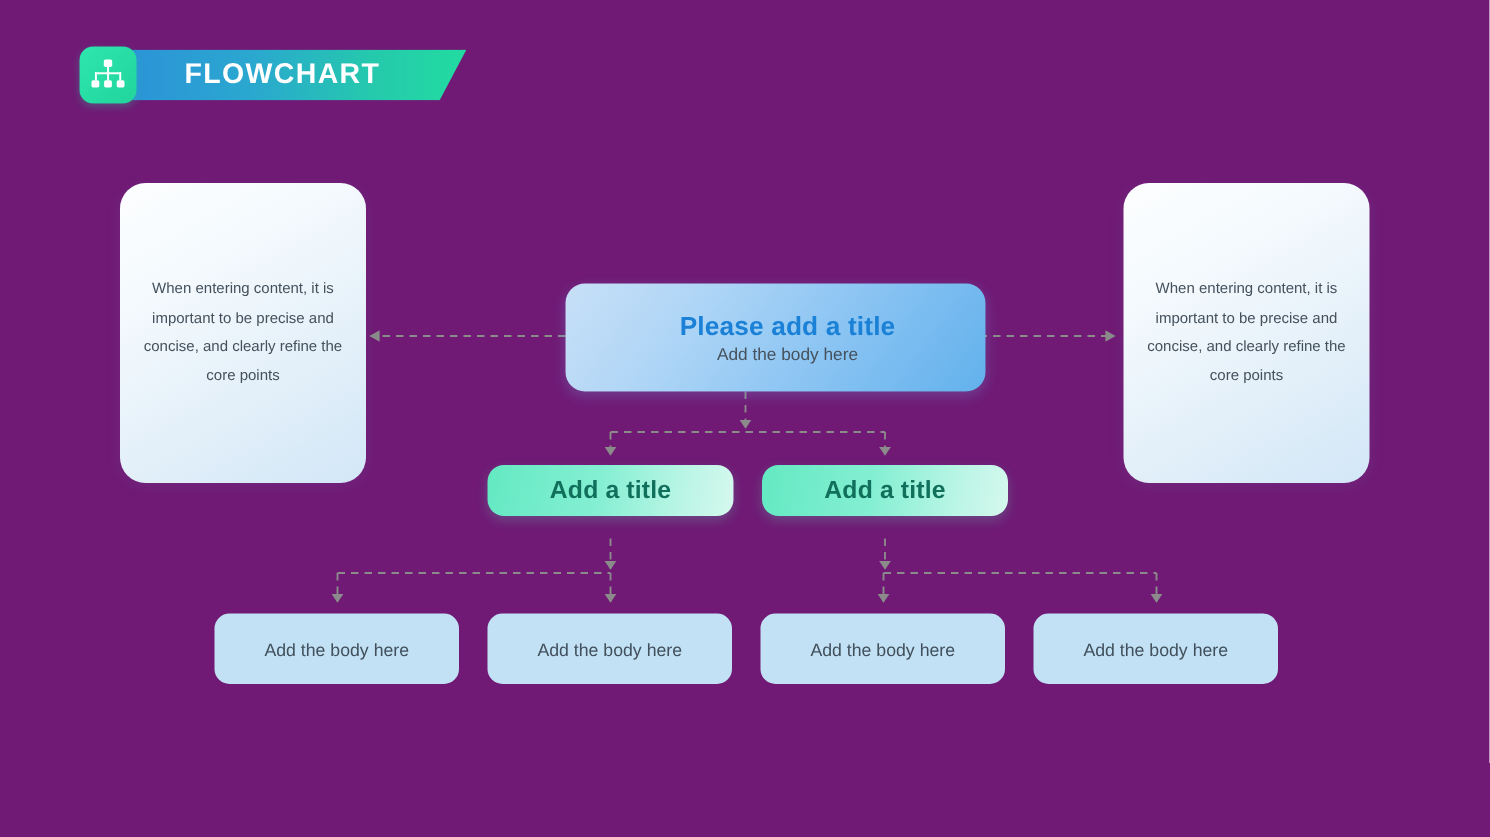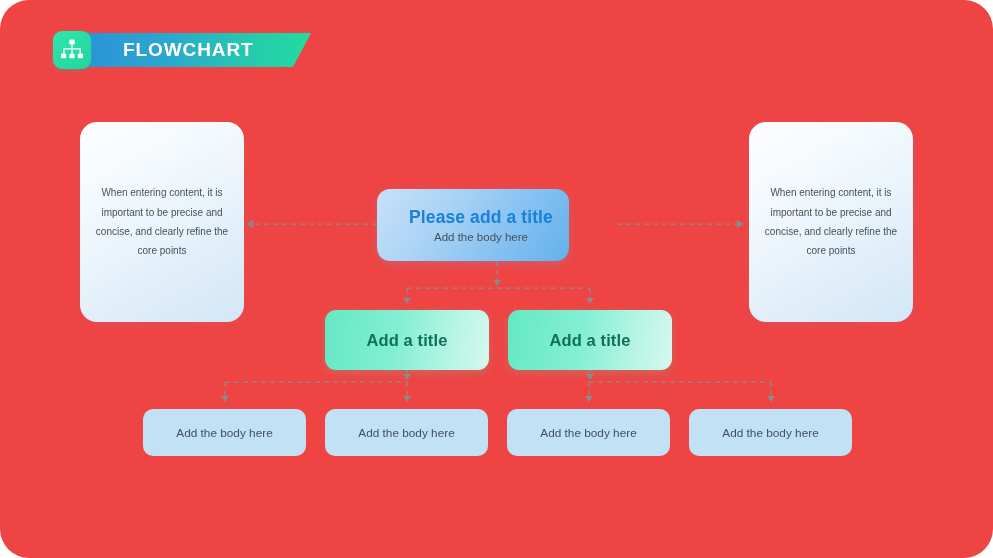--- a/index.html
+++ b/index.html
@@ -9,23 +9,22 @@
     background: #ffffff;
   }
   body {
     font-family: "Liberation Sans", sans-serif;
     -webkit-font-smoothing: antialiased;
   }
   #canvas {
     position: relative;
     width: 993px;
     height: 558px;
-    background: #ef4444;
+    background: #701a75;
     overflow: hidden;
-    border-radius: 29px;
   }
 
   
   #header {
     position: absolute;
     left: 53px;
     top: 31px;
     height: 38px;
   }
   #header-icon {
@@ -83,42 +82,42 @@
     padding: 10px 14px;
     box-shadow: 0 2px 10px rgba(120,160,200,0.10);
   }
   .side-note .note-text {
     font-size: 10px;
     line-height: 19.3px;
     color: #44515c;
   }
 
   .center-node {
-    width: 192px;
+    width: 280px;
     height: 72px;
     border-radius: 13px;
     background: linear-gradient(125deg, #c8e0f7 0%, #aed5f6 30%, #86c2f2 66%, #62b1ec 100%);
     box-shadow: 0 3px 9px rgba(110,165,220,0.28);
     padding-left: 16px;
   }
   .center-node .node-title {
     font-size: 17.5px;
     font-weight: bold;
     color: #1a81d6;
     letter-spacing: 0.1px;
     margin-bottom: 3px;
   }
   .center-node .node-sub {
     font-size: 11.5px;
     color: #46515c;
   }
 
   .green-node {
     width: 164px;
-    height: 60px;
+    height: 34px;
     border-radius: 11px;
     background: linear-gradient(100deg, #63e9c2 0%, #84efd2 45%, #b9f5e5 78%, #d6f8ee 100%);
     box-shadow: 0 3px 8px rgba(90,215,180,0.25);
     text-align: right;
   }
   .green-node .node-title {
     font-size: 16.5px;
     font-weight: bold;
     color: #11705c;
     letter-spacing: 0.1px;

